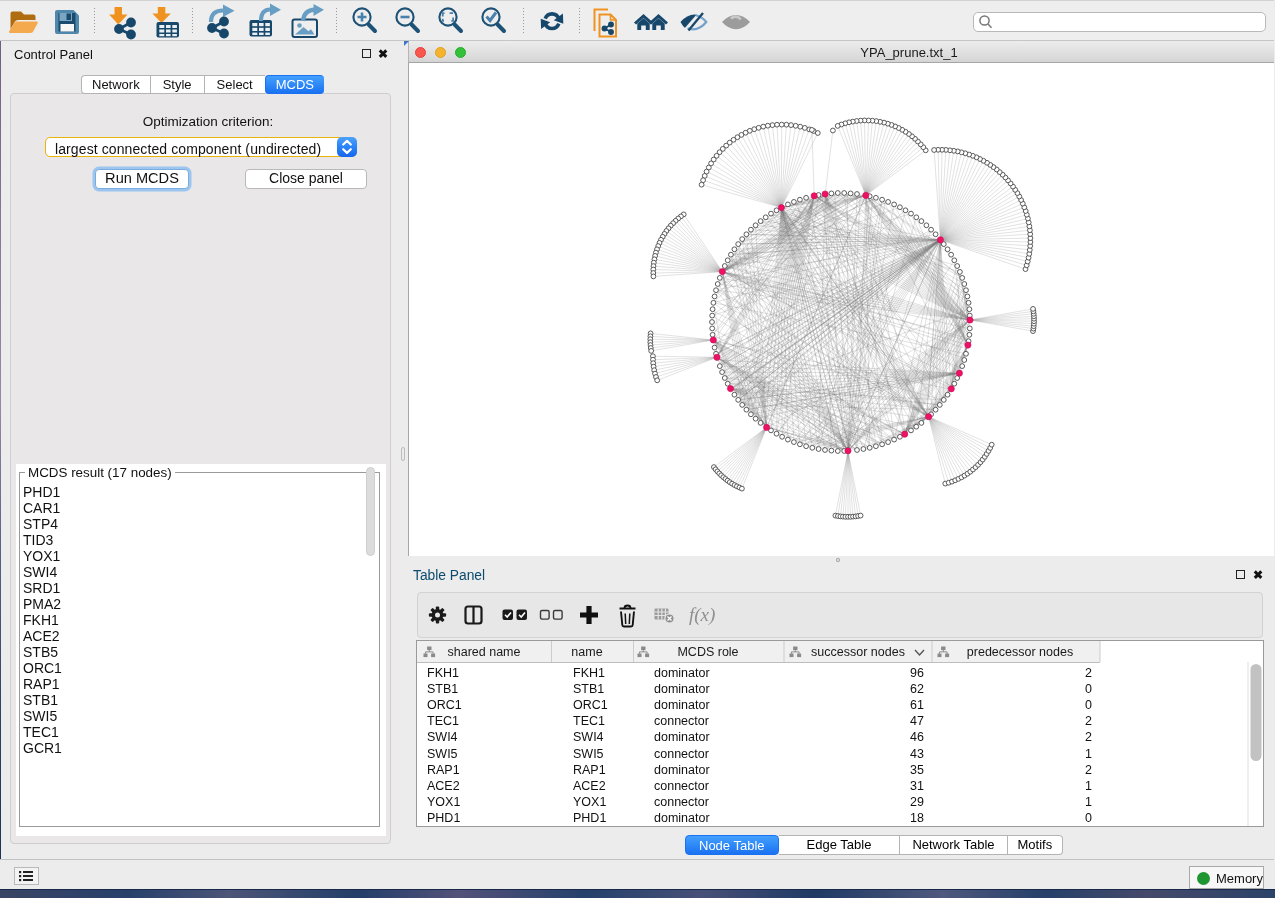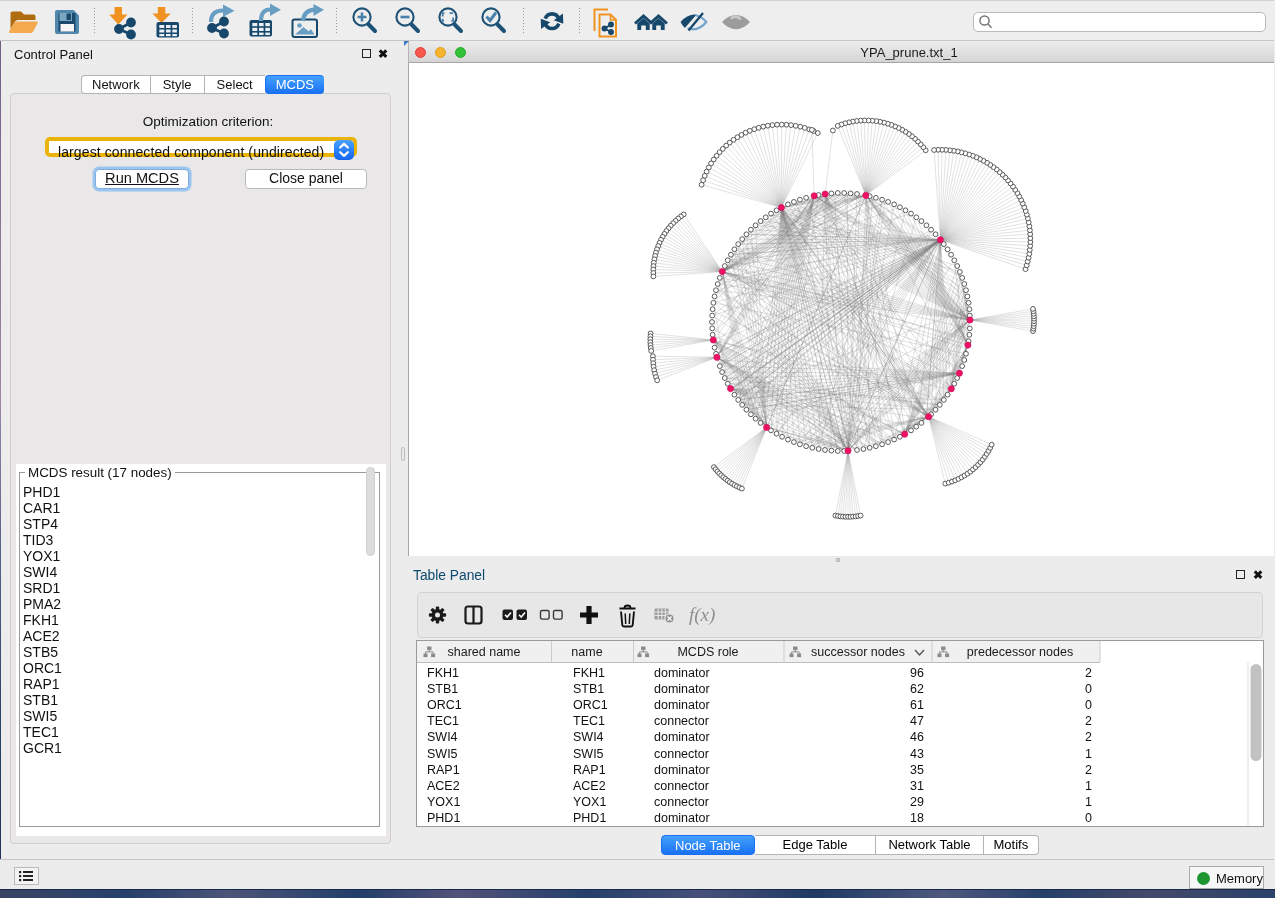--- a/index.html
+++ b/index.html
@@ -18,25 +18,25 @@
 #cp-title{position:absolute;left:0;top:41px;width:399px;height:26px;}
 #cp-title .t{position:absolute;left:14px;top:6px;font-size:13px;color:#111;}
 .wicon{position:absolute;top:8px;width:9px;height:9px;border:1.4px solid #222;}
 .xicon{position:absolute;top:6px;font-size:12px;font-weight:bold;color:#111;}
 #tabs{position:absolute;left:81px;top:75px;height:19px;display:flex;font-size:13px;z-index:3;}
 #tabs .tab{background:#fff;border:1px solid #b4b4b4;border-right:none;padding:0 10px;line-height:17px;color:#111;}
 #tabs .tab.first{border-radius:4px 0 0 4px;}
 #tabs .tab.sel{background:linear-gradient(180deg,#43a0fd,#1a72f2);border-color:#1a72f2;color:#fff;border-radius:4px;padding:0 10px;}
 #cp-panel{position:absolute;left:10px;top:93px;width:381px;height:751px;background:#e9e7e7;border:1px solid #cfcdcd;border-radius:4px;}
 #optlabel{position:absolute;left:8px;top:114px;width:400px;text-align:center;font-size:13.5px;color:#111;}
-#selbox{position:absolute;left:45px;top:137px;width:312px;height:20px;background:#fff;border:4px solid #eab308;border-radius:5px;}
+#selbox{position:absolute;left:45px;top:137px;width:312px;height:20px;background:#fff;border:1px solid #eab308;border-radius:5px;}
 #selbox .txt{position:absolute;left:9px;top:2.5px;font-size:14px;letter-spacing:0.1px;color:#111;white-space:nowrap;}
 #selbox .cap{position:absolute;right:-1px;top:-1px;width:20px;height:20px;border-radius:5px;background:linear-gradient(180deg,#4da2fd 0%,#2c86f8 45%,#1565ee 100%);}
 .btn{position:absolute;top:169px;height:20px;background:#fff;border:1px solid #b9b9b9;border-radius:4px;font-size:14px;color:#111;text-align:center;line-height:17px;}
-#runbtn{left:95px;width:94px;box-shadow:0 0 0 2.5px #9cc5ef;border-color:#7aadde;text-decoration:underline;}
+#runbtn{left:95px;width:94px;box-shadow:0 0 0 2.5px #9cc5ef;border-color:#7aadde;}
 #closebtn{left:207px;width:122px;margin-left:38px;}
 
 #mcdsbox{position:absolute;left:16px;top:464px;width:370px;height:372px;background:#fff;}
 #mcdsfs{position:absolute;left:3px;top:8px;width:361px;height:355px;border:1px solid #9a9a9a;}
 #mcdslegend{position:absolute;left:5px;top:-8px;background:#fff;padding:0 3px;font-size:13.4px;color:#111;white-space:nowrap;}
 #mcdslist{position:absolute;left:7px;top:20px;font-size:14px;color:#111;line-height:16px;}
 #mcdssb{position:absolute;left:350px;top:3px;width:9px;height:89px;background:#dcdcdc;border-radius:5px;border:1px solid #cfcfcf;}
 
 #vsplit{position:absolute;left:399px;top:41px;width:9px;height:848px;background:#ececec;}
 #vsplit .grip{position:absolute;left:2px;top:406px;width:4px;height:14px;background:#ececec;border:1px solid #bbb;border-radius:2px;}
@@ -702,21 +702,21 @@
 <text x="654" y="822.3">dominator</text>
 <text x="924" y="822.3" text-anchor="end">18</text>
 <text x="1092" y="822.3" text-anchor="end">0</text>
       </g>
       <path d="M1248,662 V826" stroke="#dddddd" stroke-width="1"></path>
       <rect x="1250.5" y="664" width="11" height="97" rx="5.5" fill="#c2c2c2"></rect>
     </svg>
   </div>
 
   <div class="abs" style="left:253px;top:272px;height:20px;display:flex;font-size:13px;">
-    <div style="background:linear-gradient(180deg,#43a0fd,#1a72f2);color:#fff;border:1px solid #1a72f2;border-radius:4px;line-height:18px;padding:1px 13px;">Node Table</div>
+    <div style="background:linear-gradient(180deg,#43a0fd,#1a72f2);color:#fff;border:1px solid #1a72f2;border-radius:4px;line-height:18px;padding:1px 13px;margin-left:24px;">Node Table</div>
     <div style="background:#fff;border:1px solid #b4b4b4;border-left:none;line-height:18px;padding:0 28px;">Edge Table</div>
     <div style="background:#fff;border:1px solid #b4b4b4;border-left:none;line-height:18px;padding:0 12px;">Network Table</div>
     <div style="background:#fff;border:1px solid #b4b4b4;border-left:none;border-radius:0 4px 4px 0;line-height:18px;padding:0 10px;">Motifs</div>
   </div>
 </div>
 
 <div class="abs" style="left:0;top:859px;width:1274px;height:30px;background:#ececec;border-top:1px solid #c2c2c2;">
   <div class="abs" style="left:13.5px;top:7px;width:25px;height:18px;background:#f3f3f3;border:1px solid #b9b9b9;">
     <svg width="23" height="16" viewBox="0 0 23 16">
       <g stroke="#222" stroke-width="2">

